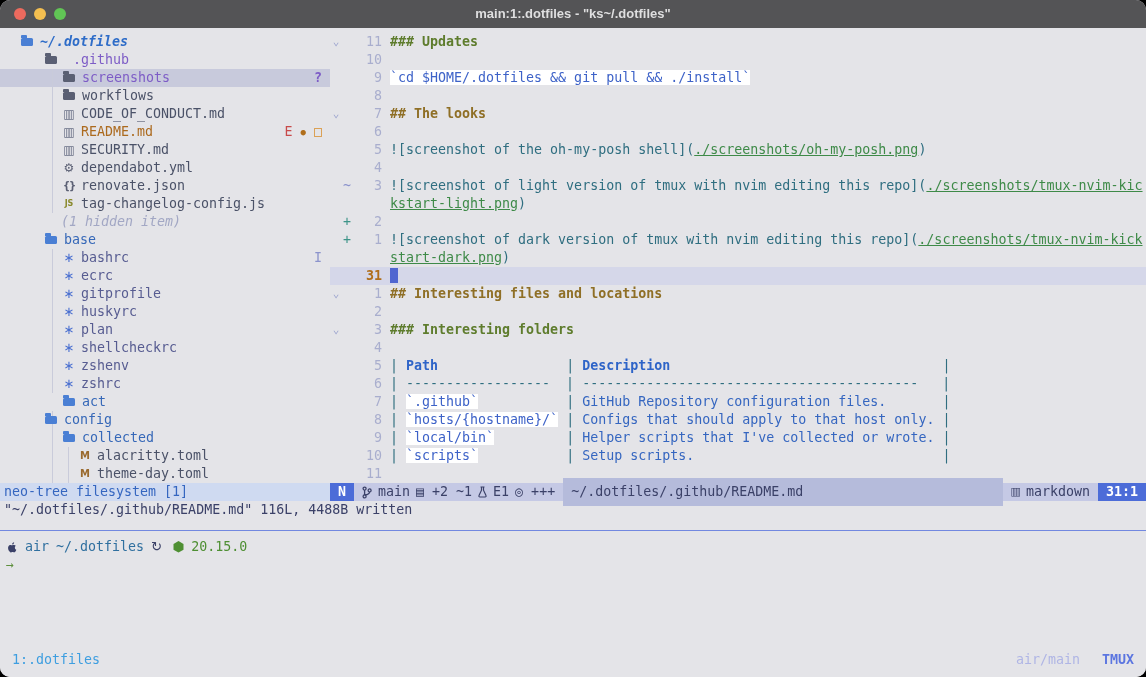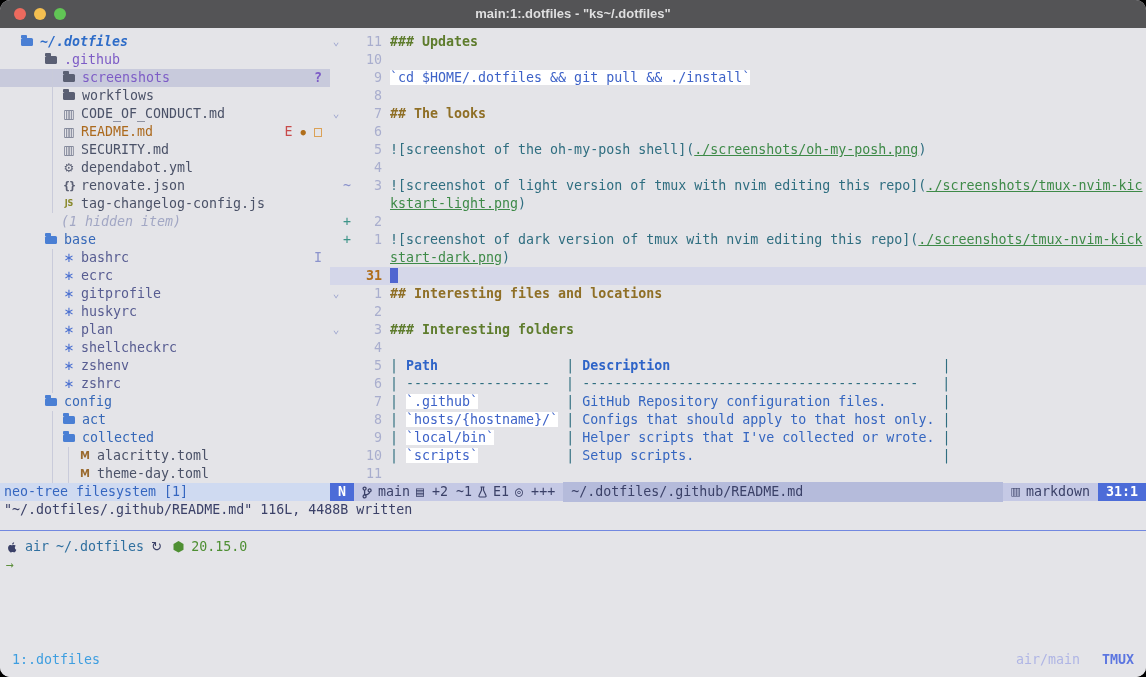--- a/index.html
+++ b/index.html
@@ -66,21 +66,21 @@
   .sg-h3{color:#5E7C2D;font-weight:bold;}
   .sg-tb{color:#2F6E80;}
   .sg-th{color:#2E64C8;font-weight:bold;}
   .sg-cd{color:#3566C0;}
   
   .statusrow{display:flex;height:18px;}
   .neotree-winbar{width:330px;flex:0 0 330px;background:#CFDAF1;color:#3566C0;padding-left:4px;box-sizing:border-box;}
   .lualine{flex:1;display:flex;align-items:center;background:#C5C9E5;color:#3B4168;min-width:0;}
   .chip{background:#4C6CD8;color:#fff;font-weight:bold;padding:0 8px;height:18px;display:flex;align-items:center;}
   .ll-left{display:flex;align-items:center;gap:6px;padding:0 8px;white-space:pre;}
-  .ll-path{flex:1;background:#B5BBDB;padding:0 8px;height:20px;display:flex;align-items:center;min-width:0;}
+  .ll-path{flex:1;background:#B5BBDB;padding:0 8px;height:28px;display:flex;align-items:center;min-width:0;}
   .ll-ft{display:flex;align-items:center;gap:5px;padding:0 8px;white-space:pre;}
   .ll-ft .mdic{font-family:"DejaVu Sans",sans-serif;font-size:11px;color:#3B4168;}
   
   .msgline{height:18px;padding-left:4px;white-space:pre;color:#3B4168;}
   .pane-border{height:1px;background:#7288E0;margin-top:11px;}
   .prompt{display:flex;align-items:center;gap:7px;padding-left:6px;margin-top:7px;height:18px;white-space:pre;}
   .p-host{color:#2F6F9F;}
   .p-sync{color:#3B4168;font-family:"DejaVu Sans",sans-serif;}
   .p-node{color:#4E8F33;}
   .arrowline{height:18px;padding-left:6px;color:#5E8F3E;}
@@ -104,41 +104,41 @@
   </div>
 
   <div class="term">
     <div class="nvim">
       <div class="sidebar" id="tree">
         <div class="guide" style="left:52px;top:41px;height:144px;"></div>
         <div class="guide" style="left:52px;top:221px;height:144px;"></div>
         <div class="guide" style="left:52px;top:383px;height:72px;"></div>
         <div class="guide" style="left:68px;top:419px;height:36px;"></div>
       <div class="srow c-root" style="padding-left: 20px;"><span class="fold-ic dirblue"></span><span class="nm">~/.dotfiles</span></div>
-          <div class="srow c-purple" style="padding-left: 44px;"><span class="fold-ic dirdark"></span><span class="nm">.github</span></div>
+          <div class="srow c-purple" style="padding-left: 44px; gap: 9px;"><span class="fold-ic dirdark"></span><span class="nm">.github</span></div>
           <div class="srow c-purple sel" style="padding-left: 62px;"><span class="fold-ic dirdark"></span><span class="nm">screenshots</span><span class="spacer"></span><span class="badge b-purple">?</span></div>
           <div class="srow c-slate" style="padding-left: 62px;"><span class="fold-ic dirdark"></span><span class="nm">workflows</span></div>
           <div class="srow c-slate" style="padding-left: 62px;"><span class="ic ic-md">▥</span><span class="nm">CODE_OF_CONDUCT.md</span></div>
           <div class="srow c-amber" style="padding-left: 62px;"><span class="ic ic-md">▥</span><span class="nm">README.md</span><span class="spacer"></span><span class="badge b-red">E</span><span class="badge b-dot">●</span><span class="badge b-square">□</span></div>
           <div class="srow c-slate" style="padding-left: 62px;"><span class="ic ic-md">▥</span><span class="nm">SECURITY.md</span></div>
           <div class="srow c-slate" style="padding-left: 62px;"><span class="ic ic-gear">⚙</span><span class="nm">dependabot.yml</span></div>
           <div class="srow c-slate" style="padding-left: 62px;"><span class="ic ic-json">{}</span><span class="nm">renovate.json</span></div>
           <div class="srow c-slate" style="padding-left: 62px;"><span class="ic ic-js">JS</span><span class="nm">tag-changelog-config.js</span></div>
           <div class="srow c-hidden" style="padding-left: 61px;"><span class="nm">(1 hidden item)</span></div>
           <div class="srow c-blue" style="padding-left: 44px;"><span class="fold-ic dirblue"></span><span class="nm">base</span></div>
           <div class="srow c-indigo" style="padding-left: 62px;"><span class="ic ic-star">∗</span><span class="nm">bashrc</span><span class="spacer"></span><span class="badge b-i">I</span></div>
           <div class="srow c-indigo" style="padding-left: 62px;"><span class="ic ic-star">∗</span><span class="nm">ecrc</span></div>
           <div class="srow c-indigo" style="padding-left: 62px;"><span class="ic ic-star">∗</span><span class="nm">gitprofile</span></div>
           <div class="srow c-indigo" style="padding-left: 62px;"><span class="ic ic-star">∗</span><span class="nm">huskyrc</span></div>
           <div class="srow c-indigo" style="padding-left: 62px;"><span class="ic ic-star">∗</span><span class="nm">plan</span></div>
           <div class="srow c-indigo" style="padding-left: 62px;"><span class="ic ic-star">∗</span><span class="nm">shellcheckrc</span></div>
           <div class="srow c-indigo" style="padding-left: 62px;"><span class="ic ic-star">∗</span><span class="nm">zshenv</span></div>
           <div class="srow c-indigo" style="padding-left: 62px;"><span class="ic ic-star">∗</span><span class="nm">zshrc</span></div>
+          <div class="srow c-blue" style="padding-left: 62px;"><span class="fold-ic dirblue"></span><span class="nm">act</span></div>
           <div class="srow c-blue" style="padding-left: 44px;"><span class="fold-ic dirblue"></span><span class="nm">config</span></div>
-          <div class="srow c-blue" style="padding-left: 62px;"><span class="fold-ic dirblue"></span><span class="nm">act</span></div>
           <div class="srow c-blue" style="padding-left: 62px;"><span class="fold-ic dirblue"></span><span class="nm">collected</span></div>
           <div class="srow c-slate" style="padding-left: 78px;"><span class="ic ic-toml">M</span><span class="nm">alacritty.toml</span></div>
           <div class="srow c-slate" style="padding-left: 78px;"><span class="ic ic-toml">M</span><span class="nm">theme-day.toml</span></div>
         </div>
       <div class="editor" id="lines">
           <div class="erow"><span class="fold">⌄</span><span class="sign"></span><span class="num">11</span><span class="gap"></span><span class="txt"><span class="sg-h3">### Updates</span></span></div>
           <div class="erow"><span class="fold"></span><span class="sign"></span><span class="num">10</span><span class="gap"></span><span class="txt"></span></div>
           <div class="erow"><span class="fold"></span><span class="sign"></span><span class="num">9</span><span class="gap"></span><span class="txt"><span class="sg-c">`cd $HOME/.dotfiles &amp;&amp; git pull &amp;&amp; ./install`</span></span></div>
           <div class="erow"><span class="fold"></span><span class="sign"></span><span class="num">8</span><span class="gap"></span><span class="txt"></span></div>
           <div class="erow"><span class="fold">⌄</span><span class="sign"></span><span class="num">7</span><span class="gap"></span><span class="txt"><span class="sg-h2">## The looks</span></span></div>

